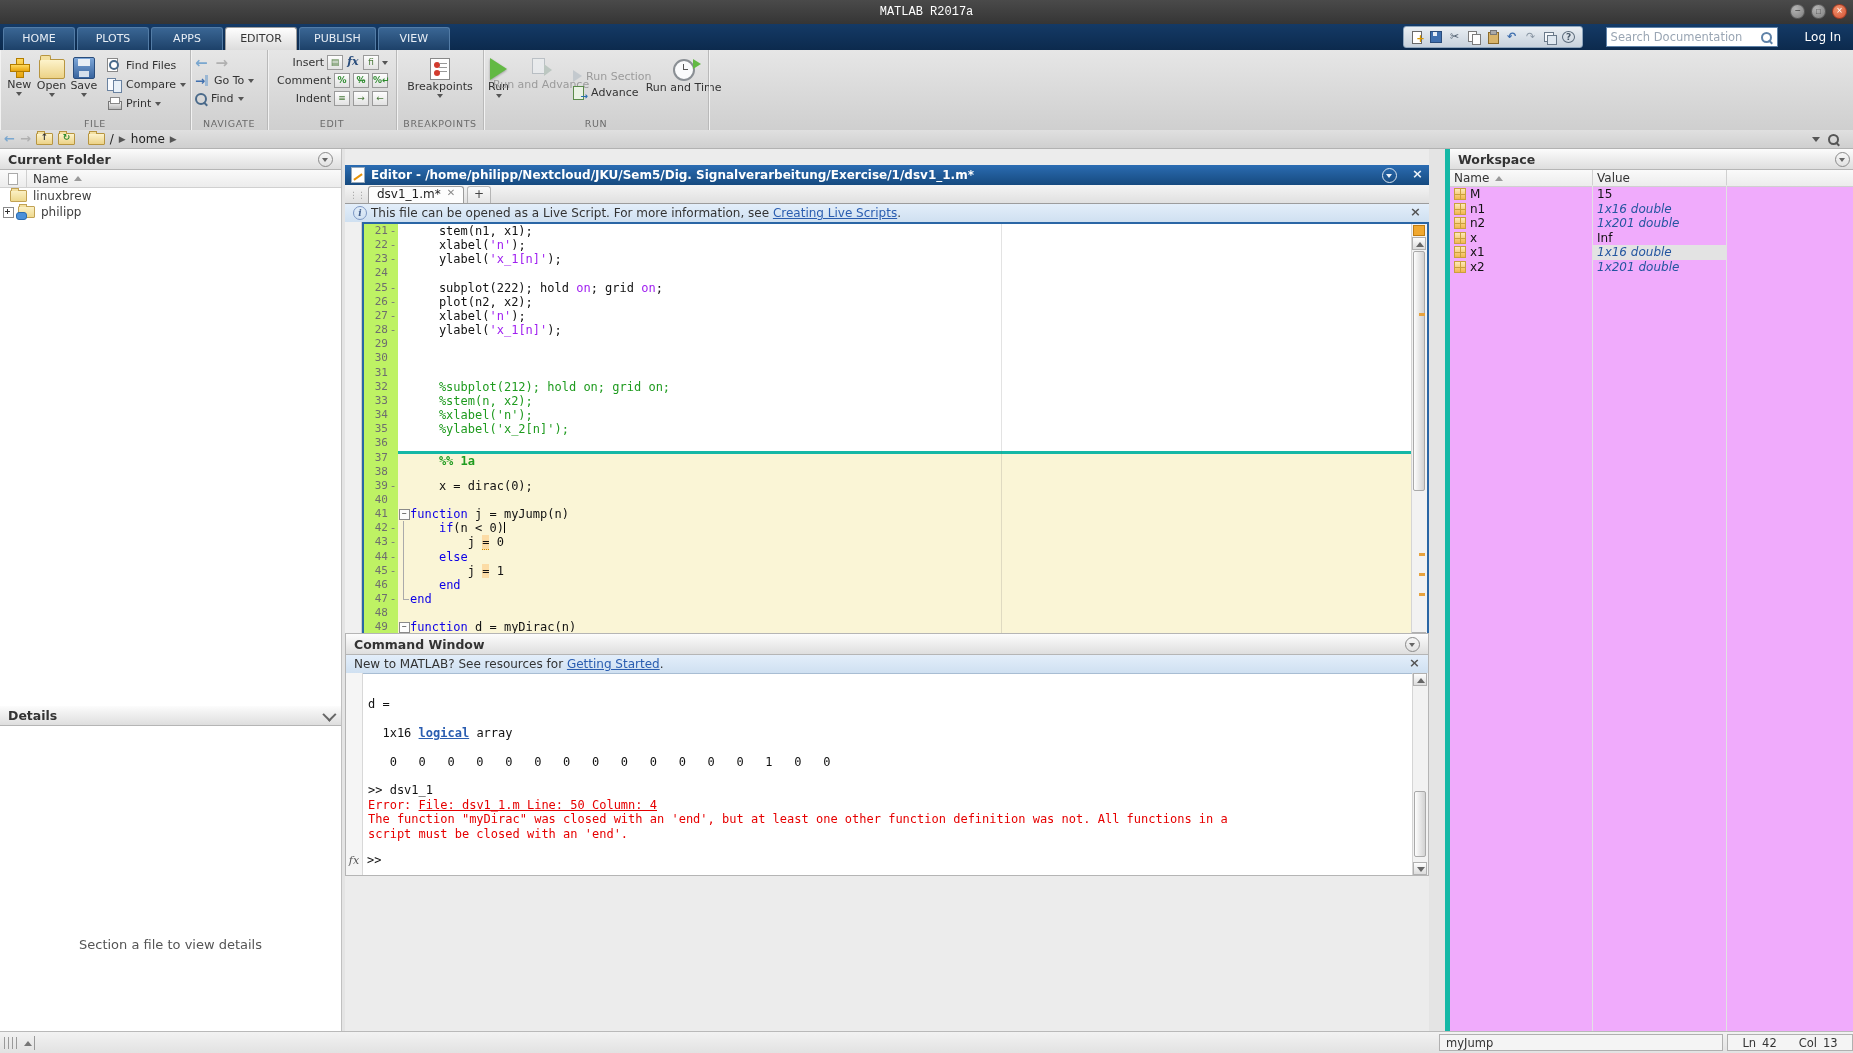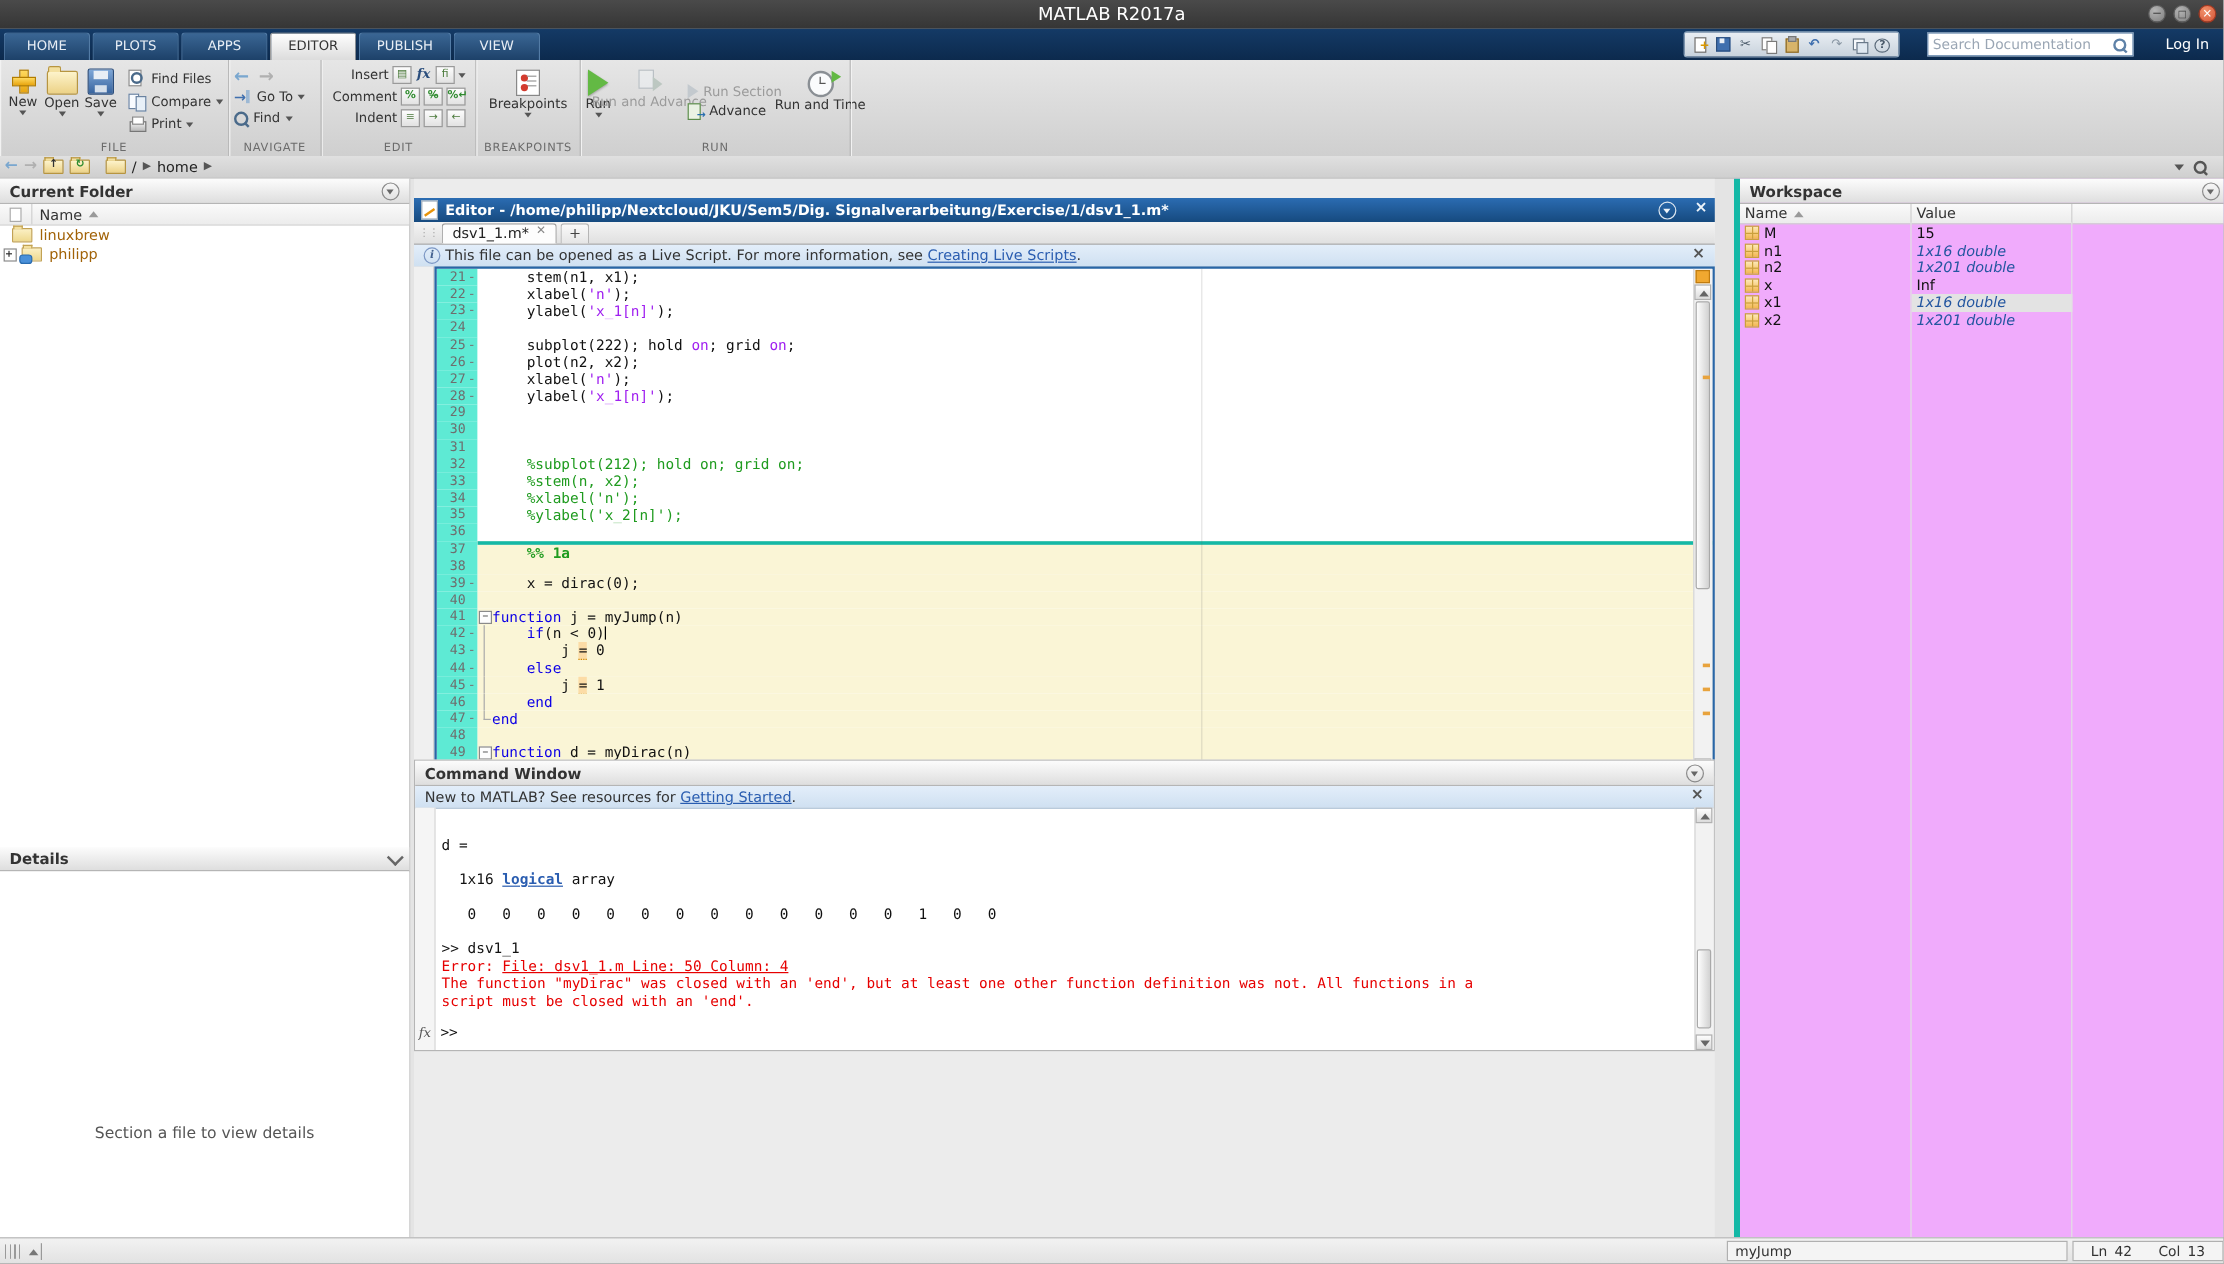--- a/index.html
+++ b/index.html
@@ -1,20 +1,20 @@
 <!DOCTYPE html>
 <html><head>
 <meta charset="utf-8">
 <style>
   html,body{margin:0;padding:0;background:#888;}
   #app{position:relative;width:1853px;height:1053px;background:#ececec;overflow:hidden;
        font-family:"DejaVu Sans","Liberation Sans",sans-serif;font-size:12px;color:#333;}
   
   #titlebar{position:absolute;left:0;top:0;width:100%;height:24px;background:linear-gradient(#4a4a4a,#353535);
-            color:#fff;text-align:center;line-height:24px;font-size:15px;}
+            color:#fff;text-align:center;line-height:24px;font-size:12px;font-family:Liberation Mono, monospace;}
   #winctl{position:absolute;right:6px;top:4px;display:flex;gap:6px;}
   .wbtn{width:15px;height:15px;border-radius:50%;display:inline-block;box-sizing:border-box;
         background:radial-gradient(circle at 35% 30%,#b5b5b5,#7d7d7d);border:1px solid #5c5c5c;position:relative;}
   .wbtn.close{background:radial-gradient(circle at 35% 30%,#f2926b,#d35336);border-color:#a53a22;}
   .wbtn::after{position:absolute;left:0;right:0;top:-1px;text-align:center;font-size:10px;color:#3d3d3d;line-height:15px;}
   .wbtn.min::after{content:"−";}
   .wbtn.max::after{content:"□";font-size:8px;}
   .wbtn.close::after{content:"×";color:#fff;}
   
   #tabrow{position:absolute;left:0;top:24px;width:100%;height:26px;background:linear-gradient(#143a66,#0c2a4d);}
@@ -127,21 +127,21 @@
   .circ-btn{margin-left:auto;width:13px;height:13px;border:1px solid #8a8a8a;border-radius:50%;position:relative;flex:none;}
   .circ-btn::after{content:"";position:absolute;left:3px;top:5px;width:0;height:0;border-left:3px solid transparent;border-right:3px solid transparent;border-top:4px solid #666;}
   .x-btn{width:12px;height:12px;position:relative;flex:none;margin-left:8px;}
   .x-btn::before{content:"×";position:absolute;left:1px;top:-3px;font-size:13px;color:#555;font-weight:bold;}
   
   #left-panel{position:absolute;left:0;top:0;width:341px;height:100%;background:#fff;border-right:1px solid #c0c0c0;}
   #cf-colhead{height:17px;border-bottom:1px solid #d0d0d0;background:linear-gradient(#fafafa,#ececec);display:flex;align-items:center;font-size:12px;color:#333;}
   #cf-colhead .dochead{width:26px;height:100%;border-right:1px solid #d0d0d0;position:relative;}
   #cf-colhead .dochead::after{content:"";position:absolute;left:8px;top:3px;width:8px;height:10px;background:#fff;border:1px solid #aaa;}
   .sort-tri{width:0;height:0;border-left:4px solid transparent;border-right:4px solid transparent;border-bottom:5px solid #9a9a9a;margin-left:6px;}
-  .cf-item{height:16px;display:flex;align-items:center;font-size:12px;color:#a16207;position:relative;padding-left:10px;}
+  .cf-item{height:16px;display:flex;align-items:center;font-size:12px;color:#404040;position:relative;padding-left:10px;}
   .expander{width:9px;height:9px;border:1px solid #8a8a8a;background:#fff;position:relative;margin-right:4px;flex:none;}
   .expander::before{content:"";position:absolute;left:1px;top:3px;width:5px;height:1px;background:#333;}
   .expander::after{content:"";position:absolute;left:3px;top:1px;width:1px;height:5px;background:#333;}
   .folder-mini{position:relative;width:15px;height:10px;background:linear-gradient(#fbf0c4,#eed98e);border:1px solid #c2a254;border-radius:1px;margin-right:6px;flex:none;}
   .folder-mini::before{content:"";position:absolute;top:-3px;left:0;width:6px;height:2px;background:#f3e0a0;border:1px solid #c2a254;border-bottom:none;}
   .cloud-dot{position:absolute;left:-3px;bottom:-3px;width:9px;height:6px;background:#4a90d9;border-radius:3px;border:1px solid #2a6cb0;}
   #details-hd{position:absolute;left:0;top:557px;width:100%;box-sizing:border-box;}
   .chev{margin-left:auto;width:8px;height:8px;border-right:2px solid #666;border-bottom:2px solid #666;transform:rotate(45deg) translateY(-2px);}
   #details-body{position:absolute;left:0;top:578px;bottom:0;width:100%;background:#fff;}
   #details-msg{position:absolute;left:0;right:0;top:210px;text-align:center;font-size:13px;color:#555;}
@@ -166,21 +166,21 @@
            padding:0 8px;font-size:12px;color:#333;gap:4px;}
   .info-ico{width:12px;height:12px;border:1px solid #7c97c4;border-radius:50%;color:#44618f;font-family:"DejaVu Serif",serif;
             font-style:italic;font-size:9px;text-align:center;line-height:12px;flex:none;font-weight:bold;}
   .infobar a{color:#2a5db0;text-decoration:underline;}
   .infobar .x-btn{margin-left:auto;}
   
   #code-wrap{position:absolute;left:0;top:57px;width:100%;height:425px;display:flex;}
   #code-strip{width:16px;background:#f0f0f0;border-right:1px solid #cdcdcd;flex:none;}
   #code-view{position:relative;flex:1;border:2px solid #2a66a5;border-left-width:2px;box-sizing:border-box;background:#fff;overflow:hidden;}
   .code-row{display:flex;height:14.16px;line-height:14.16px;font-family:"DejaVu Sans Mono","Liberation Mono",monospace;font-size:12px;}
-  .gut{width:34px;background:#5eead4;color:#6e6e6e;display:flex;flex:none;font-size:11px;}
+  .gut{width:34px;background:#bef264;color:#6e6e6e;display:flex;flex:none;font-size:11px;}
   .lnum{flex:1;text-align:right;}
   .lmark{width:10px;text-align:center;color:#777;}
   .foldc{width:12px;flex:none;position:relative;background:#fff;}
   .ctext{flex:1;white-space:pre;background:#fff;color:#111;}
   .code-row.sec .foldc,.code-row.sec .ctext{background:#faf5d6;}
   .code-row.secline .foldc,.code-row.secline .ctext{border-top:3px solid #14b8a6;}
   .foldbox{position:absolute;left:1px;top:2px;width:9px;height:9px;border:1px solid #8a8a8a;background:#fdfdfd;
            font-size:8px;line-height:8px;text-align:center;color:#333;}
   .foldc.line::before{content:"";position:absolute;left:5px;top:0;bottom:0;width:1px;background:#aaa;}
   .foldc.end::before{content:"";position:absolute;left:5px;top:0;height:7px;width:5px;border-left:1px solid #aaa;border-bottom:1px solid #aaa;}

